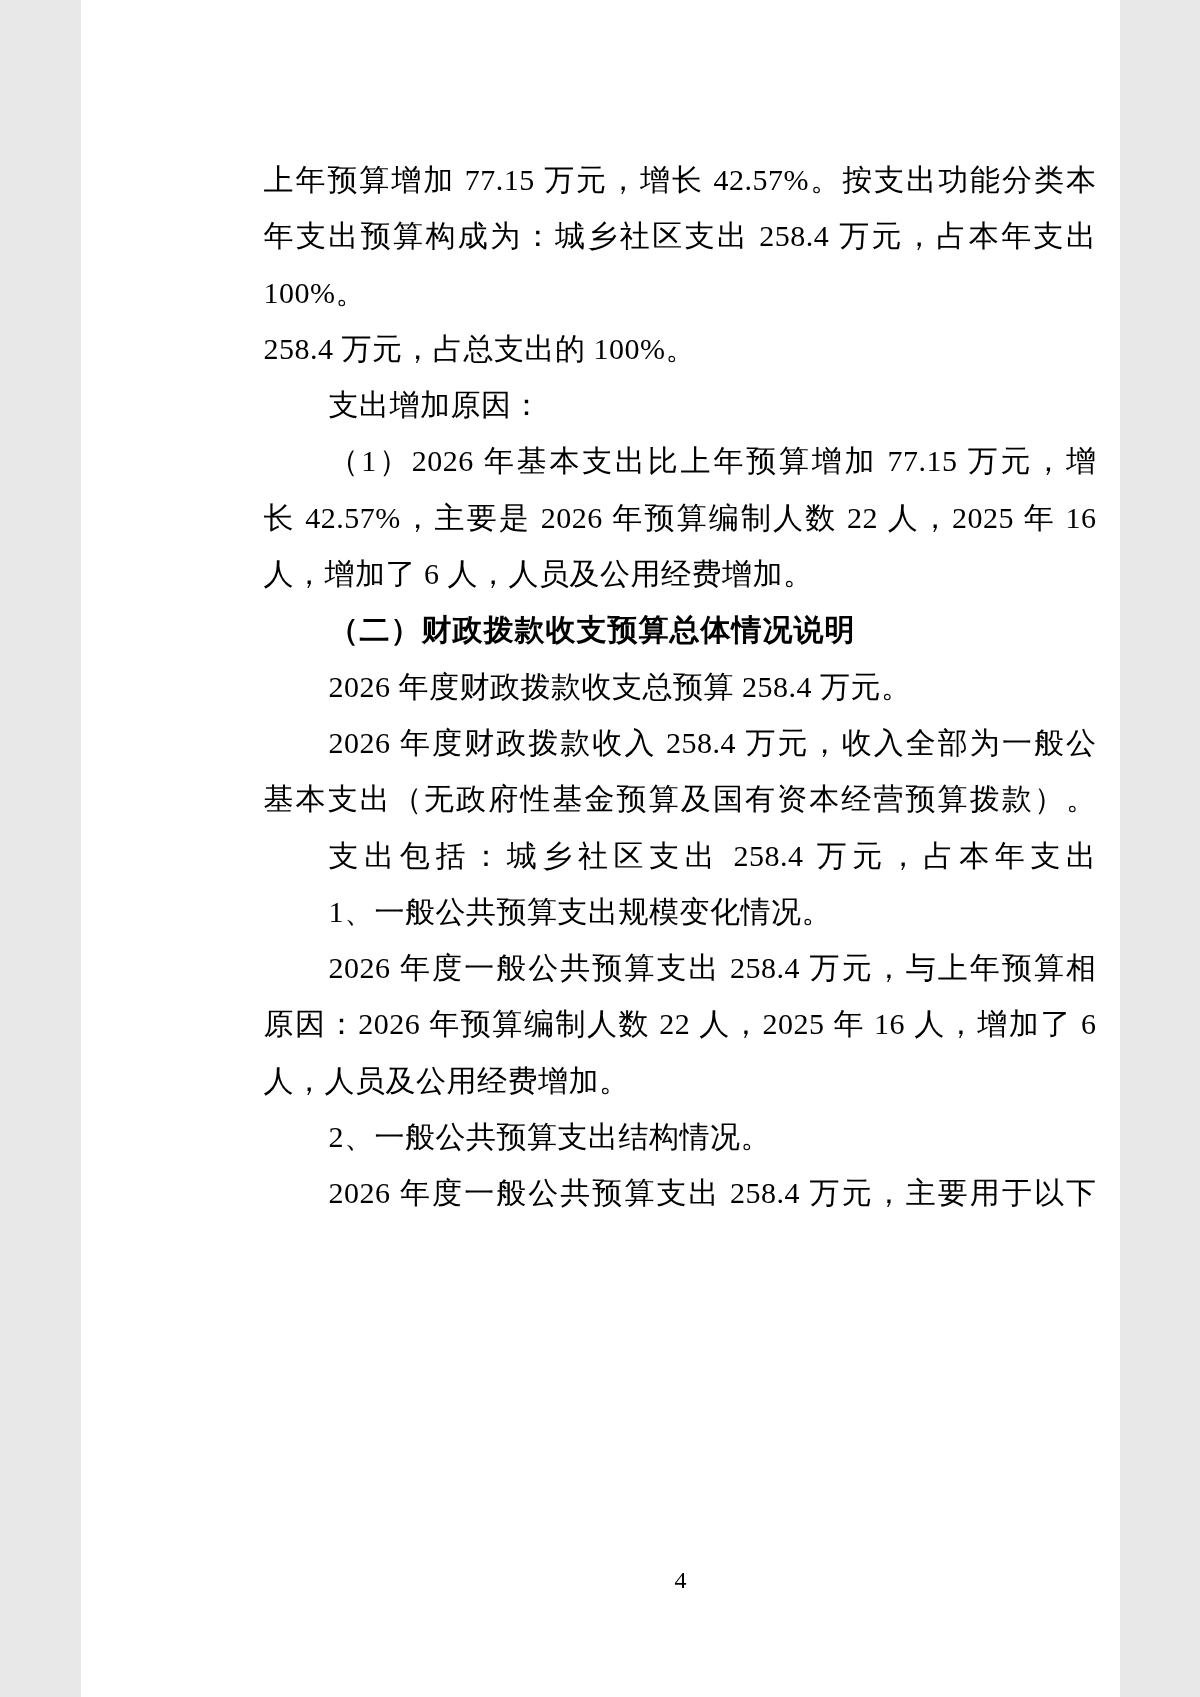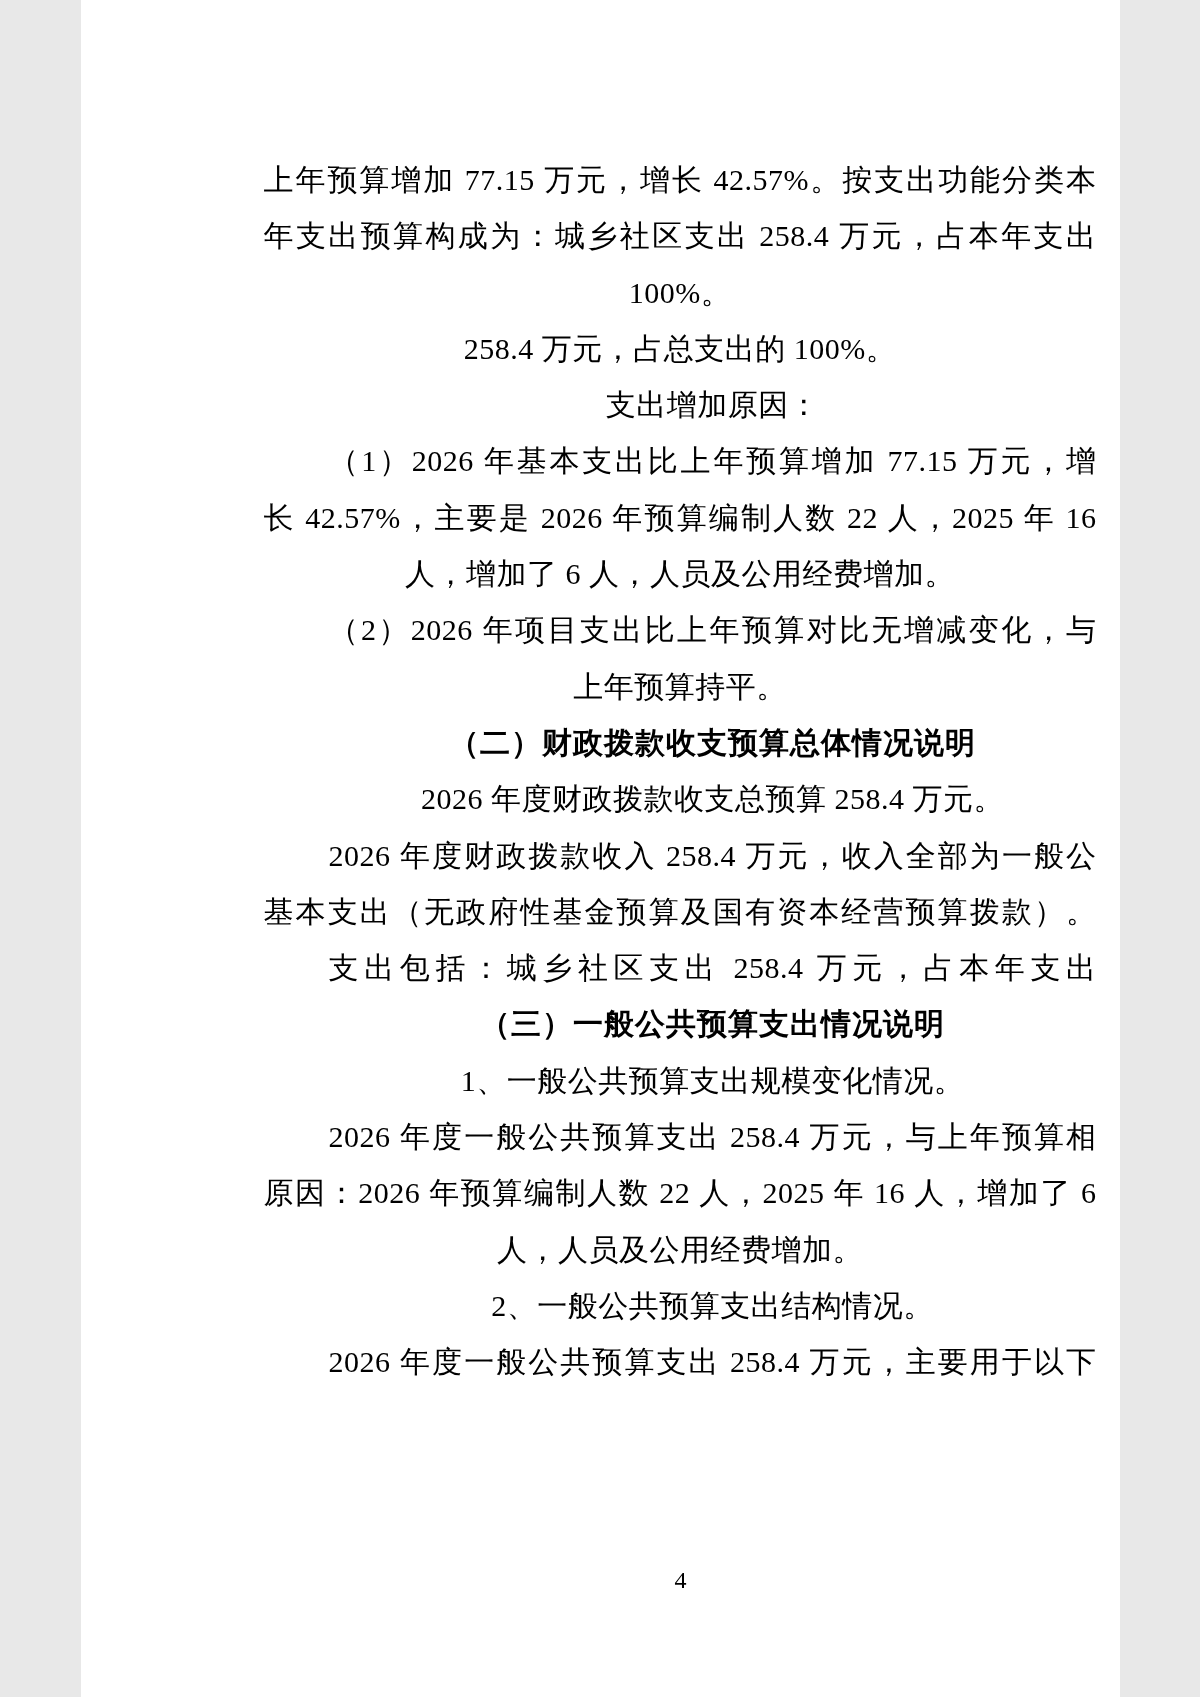--- a/index.html
+++ b/index.html
@@ -25,21 +25,21 @@
   }
   .para {
     margin: 0;
     padding: 0;
   }
   .line {
     font-size: 30px;
     line-height: 56.3px;
     height: 56.3px;
     overflow: hidden;
-    text-align: center;
+    text-align: left;
     letter-spacing: 0.5px;
   }
   .line.indent {
     padding-left: 65px;
   }
   .line.fill {
     text-align: justify;
     text-align-last: justify;
     -moz-text-align-last: justify;
     text-justify: inter-character;
@@ -74,39 +74,32 @@
         <div class="line">258.4 万元，占总支出的 100%。</div>
       </div>
       <div class="para body">
         <div class="line indent">支出增加原因：</div>
       </div>
       <div class="para body">
         <div class="line indent fill">（1）2026 年基本支出比上年预算增加 77.15 万元，增</div>
         <div class="line fill">长 42.57%，主要是 2026 年预算编制人数 22 人，2025 年 16</div>
         <div class="line">人，增加了 6 人，人员及公用经费增加。</div>
       </div>
-      <div class="para body">
-        <div class="line indent fill">（2）2026 年项目支出比上年预算对比无增减变化，与</div>
-        <div class="line">上年预算持平。</div>
-      </div>
       <div class="para heading">
         <div class="line indent">（二）财政拨款收支预算总体情况说明</div>
       </div>
       <div class="para body">
         <div class="line indent">2026 年度财政拨款收支总预算 258.4 万元。</div>
       </div>
       <div class="para body">
         <div class="line indent fill">2026 年度财政拨款收入 258.4 万元，收入全部为一般公</div>
         <div class="line fill">基本支出（无政府性基金预算及国有资本经营预算拨款）。</div>
       </div>
       <div class="para body">
         <div class="line indent fill">支出包括：城乡社区支出 258.4 万元，占本年支出 100%。</div>
-      </div>
-      <div class="para heading">
-        <div class="line indent">（三）一般公共预算支出情况说明</div>
       </div>
       <div class="para body">
         <div class="line indent">1、一般公共预算支出规模变化情况。</div>
       </div>
       <div class="para body">
         <div class="line indent fill">2026 年度一般公共预算支出 258.4 万元，与上年预算相</div>
         <div class="line fill">原因：2026 年预算编制人数 22 人，2025 年 16 人，增加了 6</div>
         <div class="line">人，人员及公用经费增加。</div>
       </div>
       <div class="para body">

